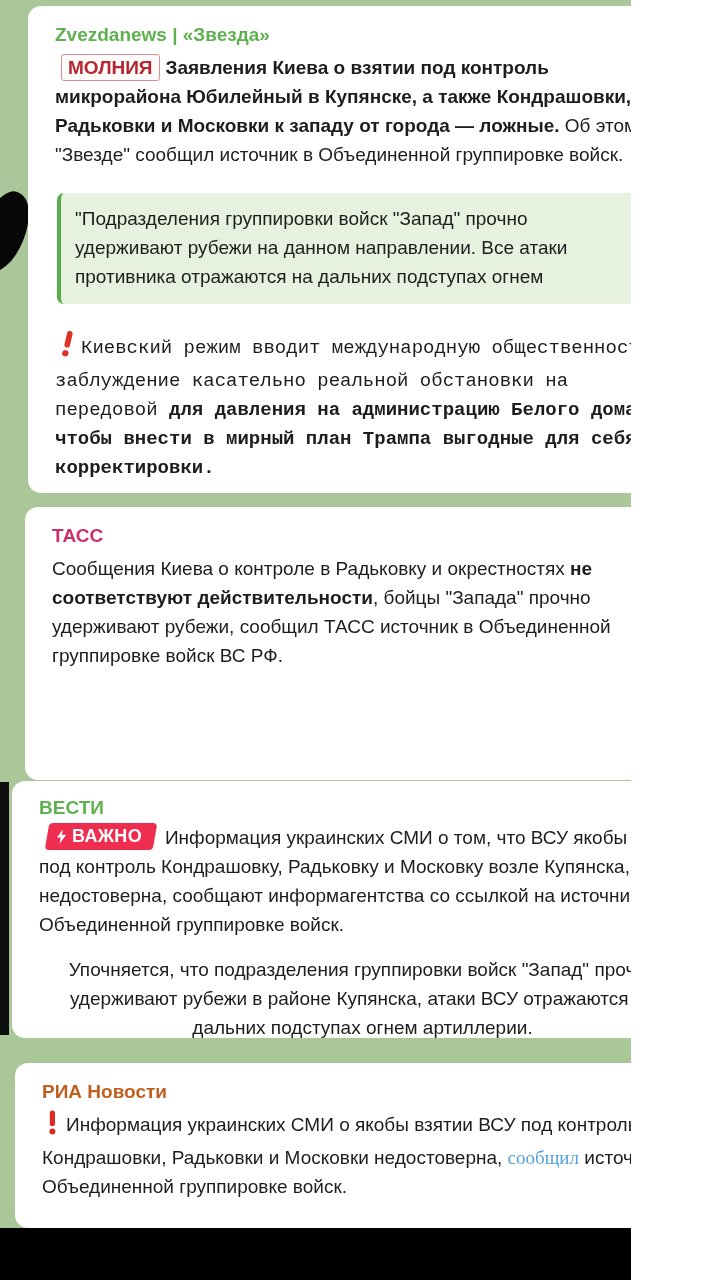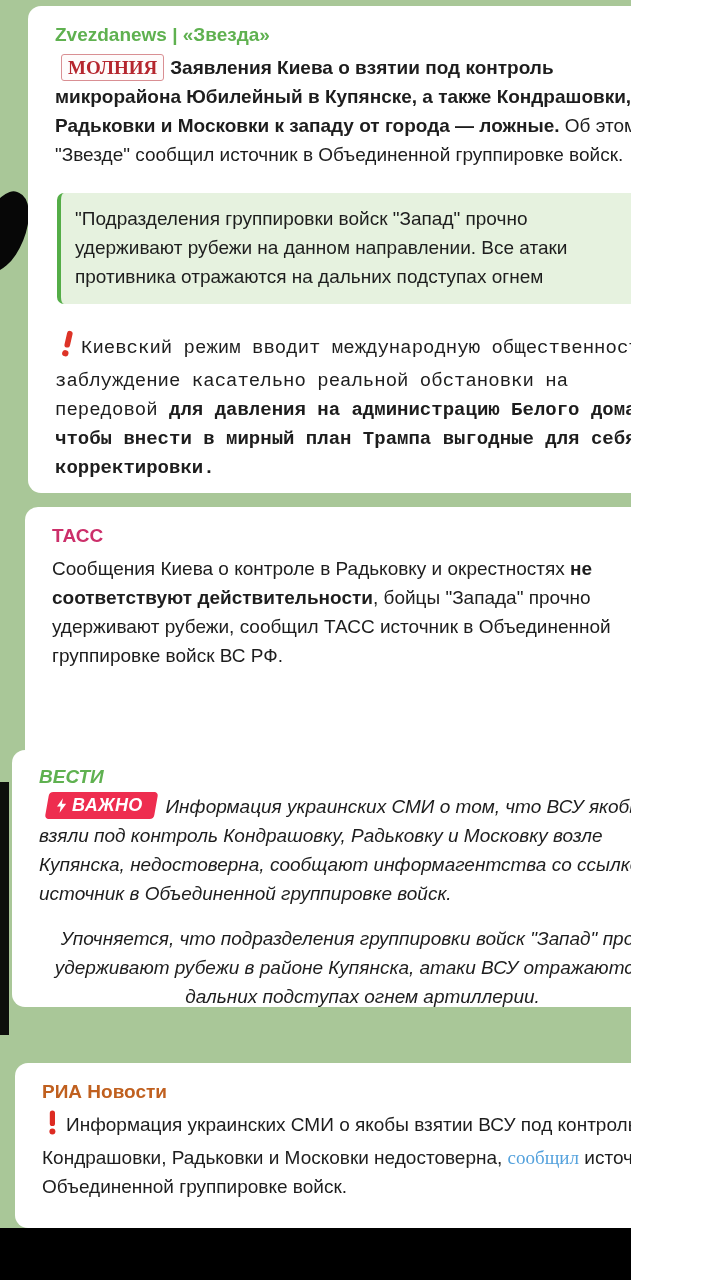--- a/index.html
+++ b/index.html
@@ -63,21 +63,21 @@
 <body>
 
 <div class="stage">
 
   <div class="blob"></div>
   <div class="left-strip"></div>
 
   <div class="card" style="left:28px;top:6px;width:673px;height:487px;">
     <div class="card-pad">
       <a class="channel" style="color: rgb(95, 177, 80);">Zvezdanews | «Звезда»</a>
-      <p class="msg"><span class="badge-molniya" style="color: rgb(181, 38, 46); font-family: Liberation Serif, serif;">МОЛНИЯ</span><span class="bold">Заявления Киева о взятии под контроль микрорайона Юбилейный в Купянске, а также Кондрашовки, Радьковки и Московки к западу от города — ложные.</span> <span>Об этом "Звезде" сообщил источник в Объединенной группировке войск.</span></p>
+      <p class="msg"><span class="badge-molniya" style="color: rgb(181, 38, 46);">МОЛНИЯ</span><span class="bold">Заявления Киева о взятии под контроль микрорайона Юбилейный в Купянске, а также Кондрашовки, Радьковки и Московки к западу от города — ложные.</span> <span>Об этом "Звезде" сообщил источник в Объединенной группировке войск.</span></p>
 
       <div class="quote">
         <span>"Подразделения группировки войск "Запад" прочно удерживают рубежи на данном направлении. Все атаки противника отражаются на дальних подступах огнем</span>
         <span class="quote-mark" style="color: rgb(79, 174, 74);">”</span>
         <span class="quote-chevron">
           <svg width="21" height="12" viewBox="0 0 21 12">
               <polyline points="2,2 10.5,9.5 19,2" fill="none" stroke="#4fae4a" stroke-width="2.6" stroke-linecap="round" stroke-linejoin="round"></polyline>
             </svg>
         </span>
       </div>
@@ -89,21 +89,21 @@
     </div>
   </div>
 
   <div class="card" style="left:25px;top:507px;width:680px;height:273px;">
     <div class="card-pad">
       <a class="channel" style="color: rgb(204, 47, 106);">ТАСС</a>
       <p class="msg"><span>Сообщения Киева о контроле в Радьковку и окрестностях</span> <span class="bold">не соответствуют действительности</span><span>, бойцы "Запада" прочно удерживают рубежи, сообщил ТАСС источник в Объединенной группировке войск ВС РФ.</span></p>
     </div>
   </div>
 
-  <div class="card" style="left:12px;top:750px;width:700px;height:257px;font-style:italic;">
+  <div class="card" style="left:12px;top:781px;width:700px;height:257px;">
     <div class="card-pad" style="padding-top:12px;">
       <a class="channel" style="margin-bottom: 2px; color: rgb(95, 177, 80);">ВЕСТИ</a>
       <p class="msg"><span class="badge-vazhno" style="background: rgb(238, 45, 79);"><span class="inner"><svg width="11" height="15" viewBox="0 0 12 16">
                 <path d="M7.5 0 L1 9.2 H5 L3.8 16 L11 6.2 H6.3 Z" fill="#ffffff"></path>
               </svg><span>ВАЖНО</span></span></span><span>Информация украинских СМИ о том, что ВСУ якобы взяли под контроль Кондрашовку, Радьковку и Московку возле Купянска, недостоверна, сообщают информагентства со ссылкой на источник в Объединенной группировке войск.</span></p>
       <p class="msg" style="margin-top:16px;text-align:center;">Упочняется, что подразделения группировки войск "Запад" прочно удерживают рубежи в районе Купянска, атаки ВСУ отражаются на дальних подступах огнем артиллерии.</p>
     </div>
   </div>
 
   <div class="card" style="left:15px;top:1063px;width:702px;height:165px;">

